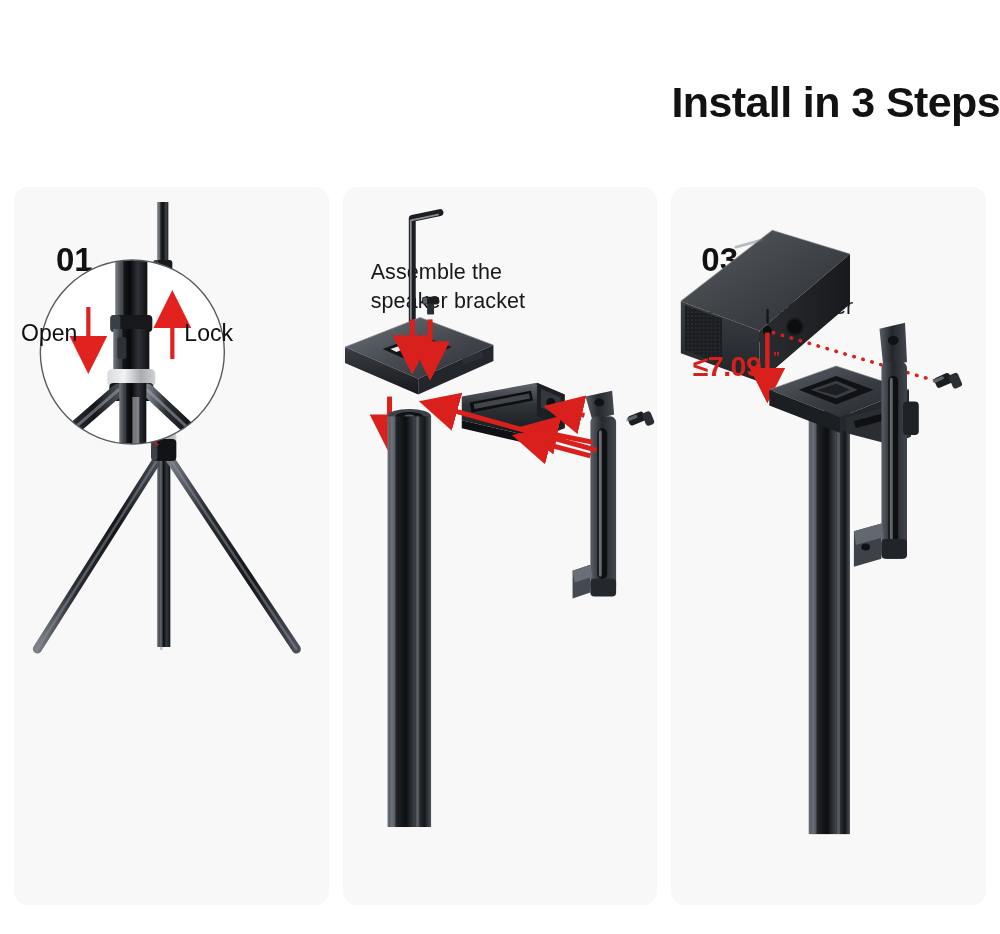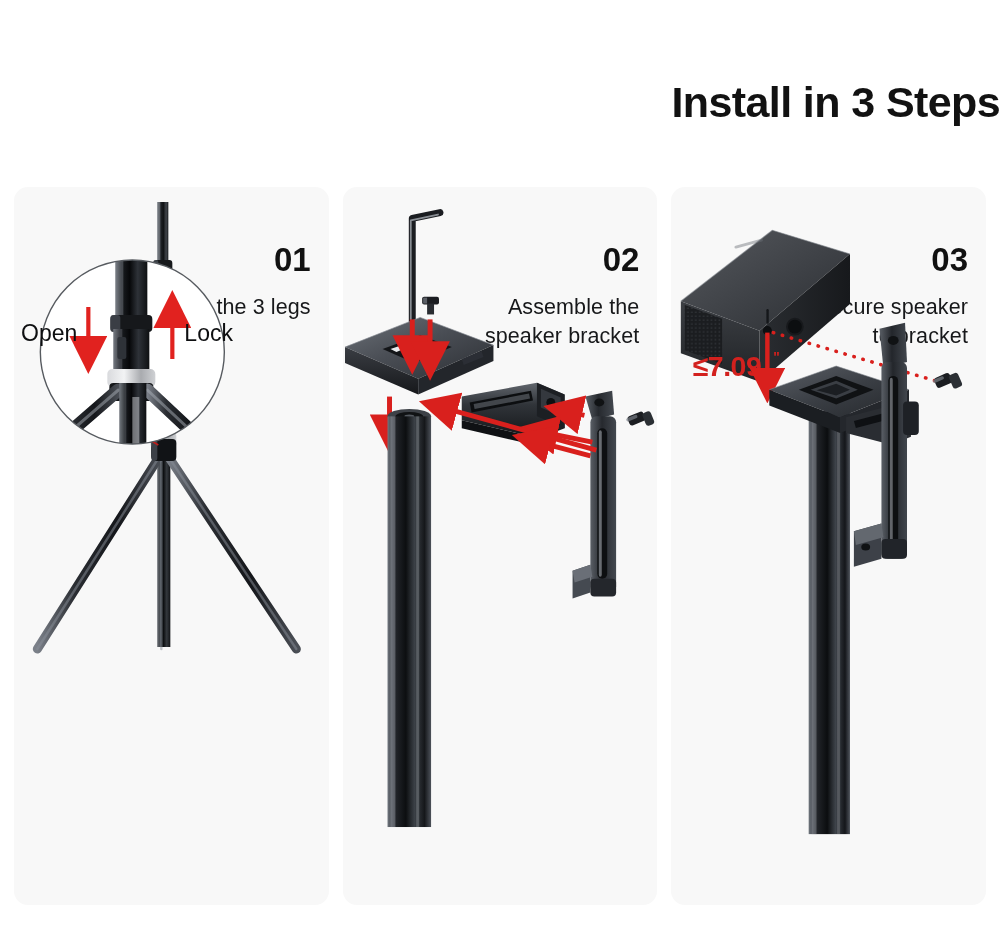--- a/index.html
+++ b/index.html
@@ -33,21 +33,20 @@
 
   
   .panels {
     position: absolute;
     top: 187px;
     left: 14px;
     width: 972px;
     height: 718px;
     display: flex;
     gap: 14px;
-    text-align: right;
   }
   .panel {
     position: relative;
     flex: 1 1 0;
     background: #f8f8f8;
     border-radius: 14px;
     overflow: hidden;
   }
   .panel-head {
     position: absolute;
@@ -206,21 +205,20 @@
           <line x1="158" y1="172" x2="158" y2="122" stroke="#e1221f" stroke-width="4.2" marker-end="url(#arrRed1)"></line>
         </g>
         <text x="63" y="154" text-anchor="end" font-family="Liberation Sans, sans-serif" font-size="23" fill="#0e0f11">Open</text>
         <text x="170" y="154" font-family="Liberation Sans, sans-serif" font-size="23" fill="#0e0f11">Lock</text>
       </svg>
 
     </div>
 
     <div class="panel panel-2">
       <div class="panel-head">
-        <div class="panel-num">02</div>
         <div class="panel-desc">Assemble the
 speaker bracket</div>
       </div>
 
       <svg class="art" viewBox="0 0 318 718">
         <defs>
           <linearGradient id="plateTop" x1="0" y1="0" x2="1" y2="1">
             <stop offset="0%" stop-color="#6d7279"></stop>
             <stop offset="45%" stop-color="#4a4e55"></stop>
             <stop offset="100%" stop-color="#2c2f34"></stop>

